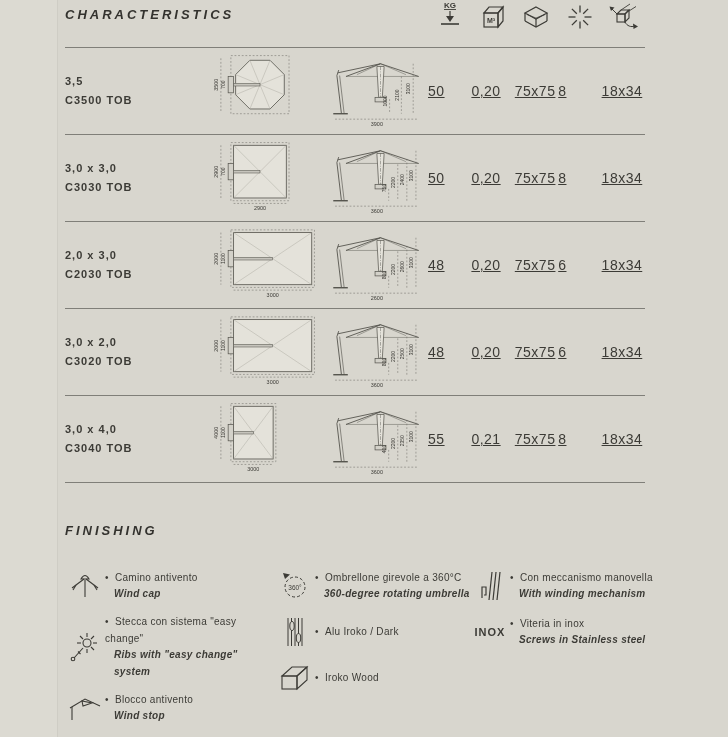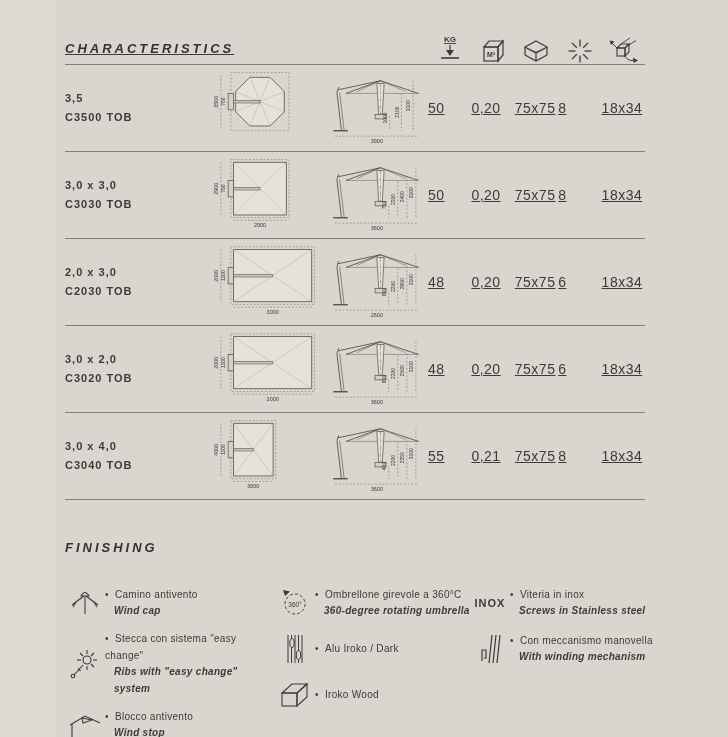--- a/index.html
+++ b/index.html
@@ -10,23 +10,22 @@
   }
   .left-strip{position:absolute;left:0;top:0;width:57px;height:737px;background:#dcdad2;border-right:1px solid #cfcdc5;}
   .content{position:absolute;left:65px;top:0;width:580px;}
   .section-title{
     font-style:italic;font-weight:bold;font-size:13px;letter-spacing:3px;
     color:#33322e;
   }
   
   .char-header{
     display:grid;grid-template-columns:125px 238px repeat(5,1fr);
-    align-items:end;margin-top:34px;padding-bottom:0;
+    align-items:end;padding-bottom:17px;
     border-bottom:1px solid #807f79;
-    text-decoration:underline;
   }
   .char-header .section-title{grid-column:1 / 3;align-self:center;padding-bottom:2px;}
   .col-icon{display:flex;justify-content:center;align-items:flex-end;}
   .char-row{
     display:grid;grid-template-columns:125px 238px repeat(5,1fr);
     height:86px;border-bottom:1px solid #807f79;align-items:center;
   }
   .row-label{font-size:11px;font-weight:bold;letter-spacing:1px;line-height:1.7;}
   .row-val{font-size:14px;letter-spacing:.5px;text-align:left;text-decoration:underline;}
   .drawings{display:flex;align-items:center;}
@@ -489,42 +488,42 @@
           <div class="fin-text">
             <div class="fin-it">Iroko Wood</div>
             <div class="fin-en"></div>
           </div>
         </div>
       </div>
 
       <div class="fin-col">
         <div class="fin-item">
           <div class="fin-icon">
-            <span class="inox-text">INOX</span>
-          </div>
-          <div class="fin-text">
-            <div class="fin-it">Viteria in inox</div>
-            <div class="fin-en">Screws in Stainless steel</div>
-          </div>
-        </div>
-
-        <div class="fin-item">
-          <div class="fin-icon">
             <svg width="30" height="32" viewBox="0 0 30 32">
               <g fill="none" stroke="#3c3b36" stroke-width="1.2">
                 <line x1="17" y1="2" x2="14" y2="30"></line>
                 <line x1="21" y1="2" x2="18" y2="30"></line>
                 <line x1="25" y1="2" x2="22" y2="30"></line>
                 <polyline points="7,28 7,17 11,17 11,25 9,25"></polyline>
               </g>
             </svg>
           </div>
           <div class="fin-text">
             <div class="fin-it">Con meccanismo manovella</div>
             <div class="fin-en">With winding mechanism</div>
           </div>
         </div>
 
+        <div class="fin-item">
+          <div class="fin-icon">
+            <span class="inox-text">INOX</span>
+          </div>
+          <div class="fin-text">
+            <div class="fin-it">Viteria in inox</div>
+            <div class="fin-en">Screws in Stainless steel</div>
+          </div>
+        </div>
+
       </div>
 
     </div>
   </div>
 </div>
 
 </body></html>

